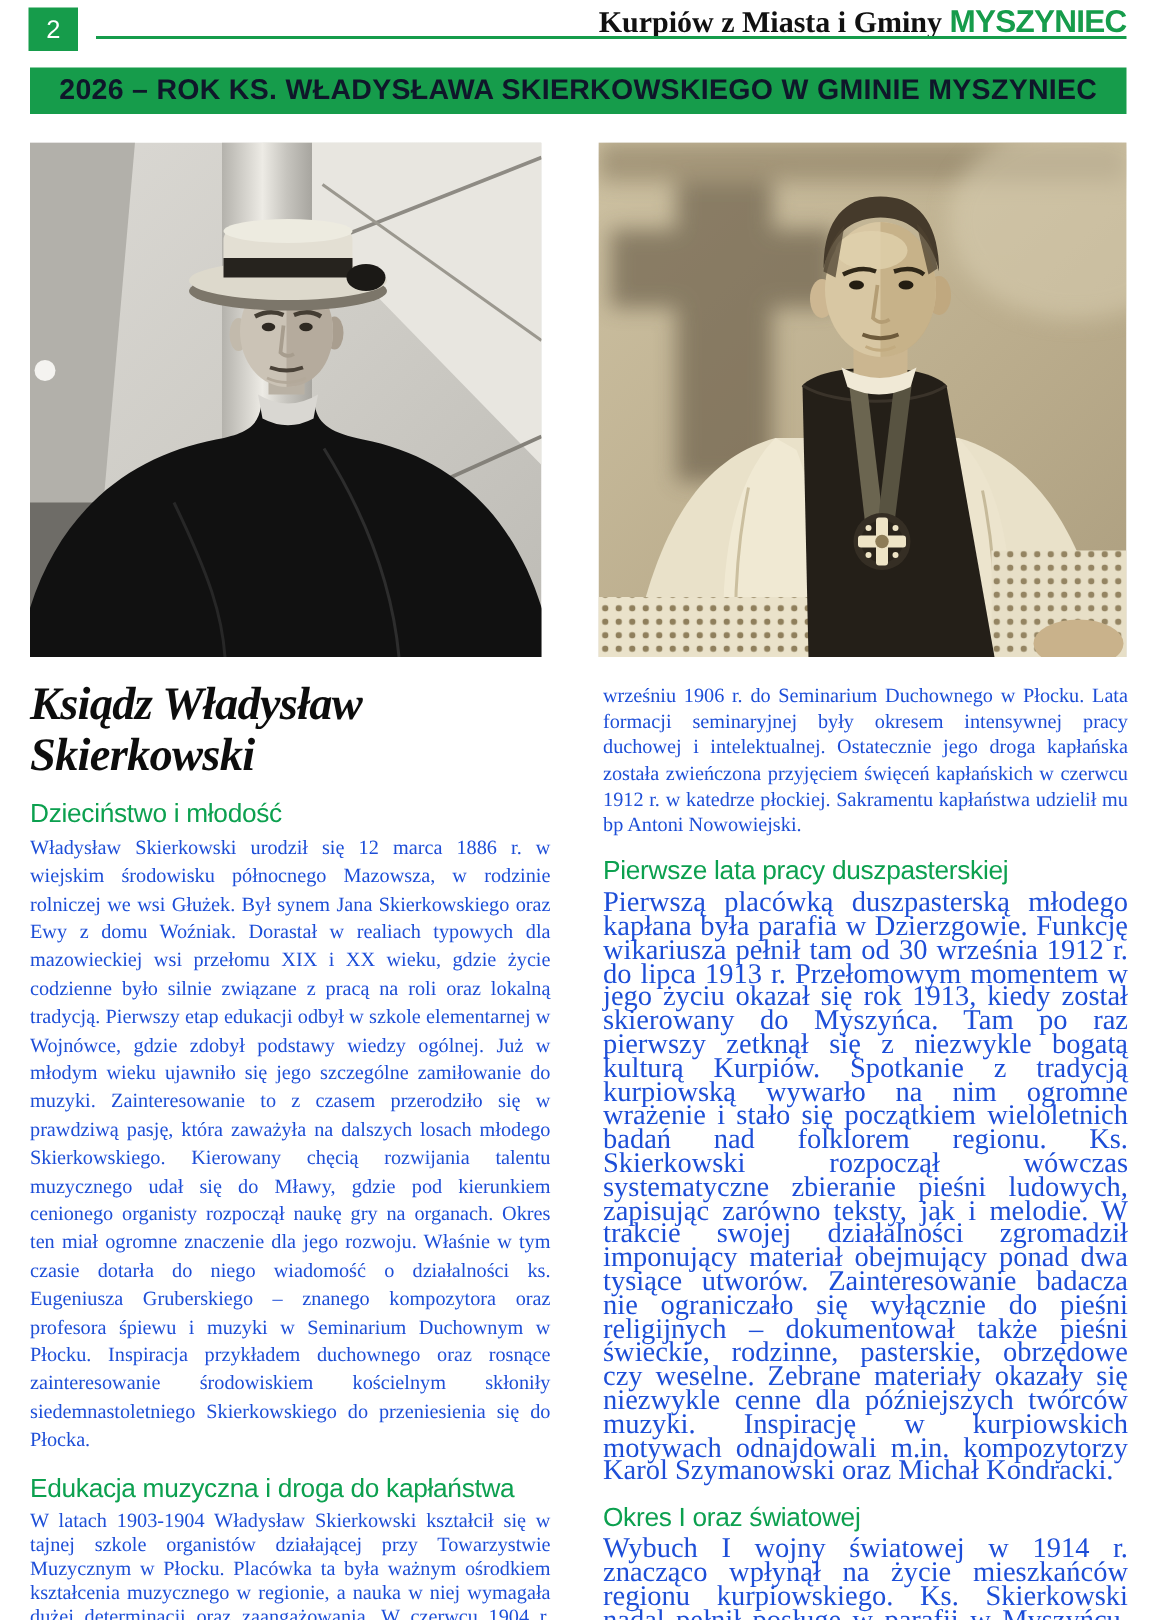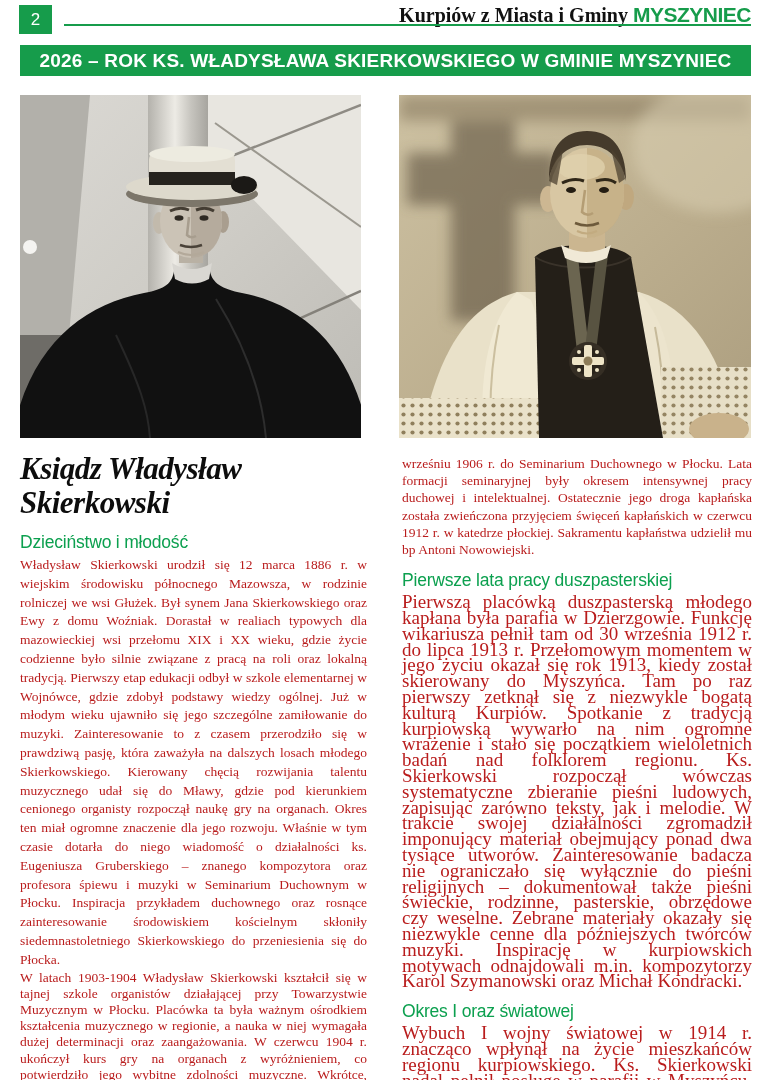--- a/index.html
+++ b/index.html
@@ -21,21 +21,21 @@
   }
   .masthead .logo{
     font-family:"Liberation Sans",sans-serif;font-weight:bold;font-size:21px;
     color:#169c4b;letter-spacing:-0.5px;margin-left:5px;
   }
   .rule{
     position:absolute;left:64px;right:20px;top:24px;height:2px;background:#169c4b;
   }
   .banner{
     position:absolute;left:20px;top:45px;width:731px;height:31px;
-    background:#169c4b;color:#ffffff;
+    background:#169c4b;color:#0f172a;
     font-family:"Liberation Sans",sans-serif;font-weight:bold;font-size:19px;
     display:flex;align-items:center;justify-content:center;letter-spacing:0.2px;
     white-space:nowrap;
   }
   
   .photo{position:absolute;top:95px;}
   .photo svg{display:block;}
   .photo-left{left:20px;width:341px;height:343px;}
   .photo-right{left:399px;width:352px;height:343px;}
   
@@ -47,21 +47,21 @@
     font-family:"Liberation Serif",serif;font-weight:bold;
     font-size:31px;line-height:34px;letter-spacing:-0.5px;color:#0d0d0d;font-style:italic;
   }
   h2.sec{
     font-family:"Liberation Sans",sans-serif;font-weight:normal;
     font-size:17.5px;line-height:20px;color:#0ca04f;
     letter-spacing:-0.2px;margin:12px 0 4px 0;
   }
   .col-left h2.sec:first-of-type{margin-top:0;}
   p.body{
-    margin:0;text-align:justify;color:#b91c1c;
+    margin:0;text-align:justify;color:#1d4ed8;
     font-size:13.5px;line-height:18.8px;
   }
   p.body.tight{line-height:16.2px;}
   p.body.cont{line-height:17.2px;}
   p.body.dense{line-height:15.8px;font-size:19px;}
 </style>
 </head>
 <body>
 
 <div class="pagenum">2</div>
@@ -189,20 +189,21 @@
   <path d="M186,95 l-3,22 q5,5 11,1" stroke="#b49d74" stroke-width="2.5" fill="none"></path>
   <path d="M176,128 q12,5 24,0" stroke="#6d5a3b" stroke-width="2.5" fill="none"></path>
   <path d="M178,136 q10,5 20,0" stroke="#c2ab80" stroke-width="2" fill="none"></path>
 </svg>
 </figure>
 
 <div class="col col-left">
   <h1 class="title">Ksiądz Władysław Skierkowski</h1>
   <h2 class="sec">Dzieciństwo i młodość</h2>
   <p class="body">Władysław Skierkowski urodził się 12 marca 1886 r. w wiejskim środowisku północnego Mazowsza, w rodzinie rolniczej we wsi Głużek. Był synem Jana Skierkowskiego oraz Ewy z domu Woźniak. Dorastał w realiach typowych dla mazowieckiej wsi przełomu XIX i XX wieku, gdzie życie codzienne było silnie związane z pracą na roli oraz lokalną tradycją. Pierwszy etap edukacji odbył w szkole elementarnej w Wojnówce, gdzie zdobył podstawy wiedzy ogólnej. Już w młodym wieku ujawniło się jego szczególne zamiłowanie do muzyki. Zainteresowanie to z czasem przerodziło się w prawdziwą pasję, która zaważyła na dalszych losach młodego Skierkowskiego. Kierowany chęcią rozwijania talentu muzycznego udał się do Mławy, gdzie pod kierunkiem cenionego organisty rozpoczął naukę gry na organach. Okres ten miał ogromne znaczenie dla jego rozwoju. Właśnie w tym czasie dotarła do niego wiadomość o działalności ks. Eugeniusza Gruberskiego – znanego kompozytora oraz profesora śpiewu i muzyki w Seminarium Duchownym w Płocku. Inspiracja przykładem duchownego oraz rosnące zainteresowanie środowiskiem kościelnym skłoniły siedemnastoletniego Skierkowskiego do przeniesienia się do Płocka.</p>
+  <h2 class="sec">Edukacja muzyczna i droga do kapłaństwa</h2>
   <p class="body tight">W latach 1903-1904 Władysław Skierkowski kształcił się w tajnej szkole organistów działającej przy Towarzystwie Muzycznym w Płocku. Placówka ta była ważnym ośrodkiem kształcenia muzycznego w regionie, a nauka w niej wymagała dużej determinacji oraz zaangażowania. W czerwcu 1904 r. ukończył kurs gry na organach z wyróżnieniem, co potwierdziło jego wybitne zdolności muzyczne. Wkrótce, młody muzyk podjął pracę jako organista w kościele św. Jana Chrzciciela Płocku. Kolejnym ważnym krokiem w jego życiu było podjęcie studiów duchownych. Po zdaniu egzaminu wstępnego został przyjęty we</p>
 </div>
 
 <div class="col col-right">
   <p class="body cont">wrześniu 1906 r. do Seminarium Duchownego w Płocku. Lata formacji seminaryjnej były okresem intensywnej pracy duchowej i intelektualnej. Ostatecznie jego droga kapłańska została zwieńczona przyjęciem święceń kapłańskich w czerwcu 1912 r. w katedrze płockiej. Sakramentu kapłaństwa udzielił mu bp Antoni Nowowiejski.</p>
   <h2 class="sec">Pierwsze lata pracy duszpasterskiej</h2>
   <p class="body dense">Pierwszą placówką duszpasterską młodego kapłana była parafia w Dzierzgowie. Funkcję wikariusza pełnił tam od 30 września 1912 r. do lipca 1913 r. Przełomowym momentem w jego życiu okazał się rok 1913, kiedy został skierowany do Myszyńca. Tam po raz pierwszy zetknął się z niezwykle bogatą kulturą Kurpiów. Spotkanie z tradycją kurpiowską wywarło na nim ogromne wrażenie i stało się początkiem wieloletnich badań nad folklorem regionu. Ks. Skierkowski rozpoczął wówczas systematyczne zbieranie pieśni ludowych, zapisując zarówno teksty, jak i melodie. W trakcie swojej działalności zgromadził imponujący materiał obejmujący ponad dwa tysiące utworów. Zainteresowanie badacza nie ograniczało się wyłącznie do pieśni religijnych – dokumentował także pieśni świeckie, rodzinne, pasterskie, obrzędowe czy weselne. Zebrane materiały okazały się niezwykle cenne dla późniejszych twórców muzyki. Inspirację w kurpiowskich motywach odnajdowali m.in. kompozytorzy Karol Szymanowski oraz Michał Kondracki.</p>
   <h2 class="sec">Okres I oraz światowej</h2>
   <p class="body dense">Wybuch I wojny światowej w 1914 r. znacząco wpłynął na życie mieszkańców regionu kurpiowskiego. Ks. Skierkowski nadal pełnił posługę w parafii w Myszyńcu, jednak trudne warunki wojenne wymagały od niego wielkiej odwagi i poświęcenia. W obliczu działań zbrojnych kapłan wraz z parafianami zmuszony był nieraz ukrywać się w okolicznych lasach. Okres ten przyczynił się do zacieśnienia więzi między duchownym a społecznością kurpiowską. Wspólne doświadczenia trudnych chwil budowały wzajemne zaufanie, dzięki któremu mieszkańcy regionu chętnie dzielili się z nim swoją tradycją i repertuarem pieśni.</p>
 </div>

